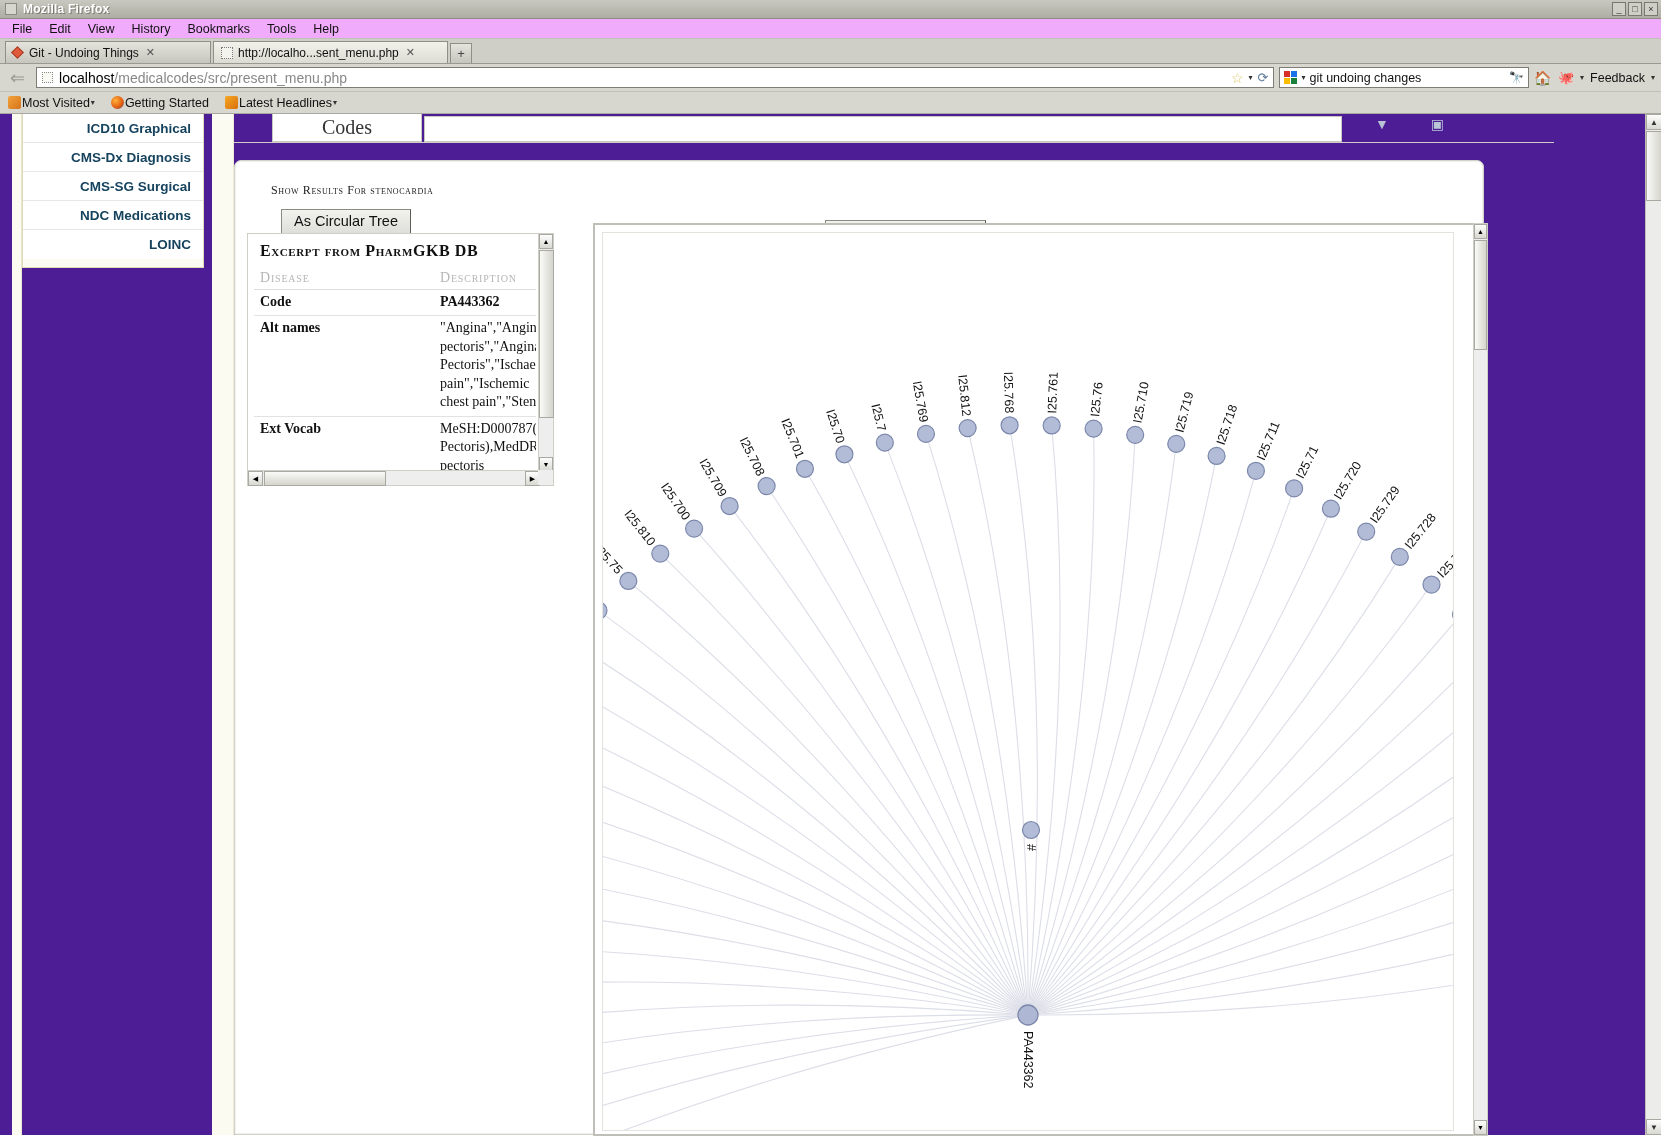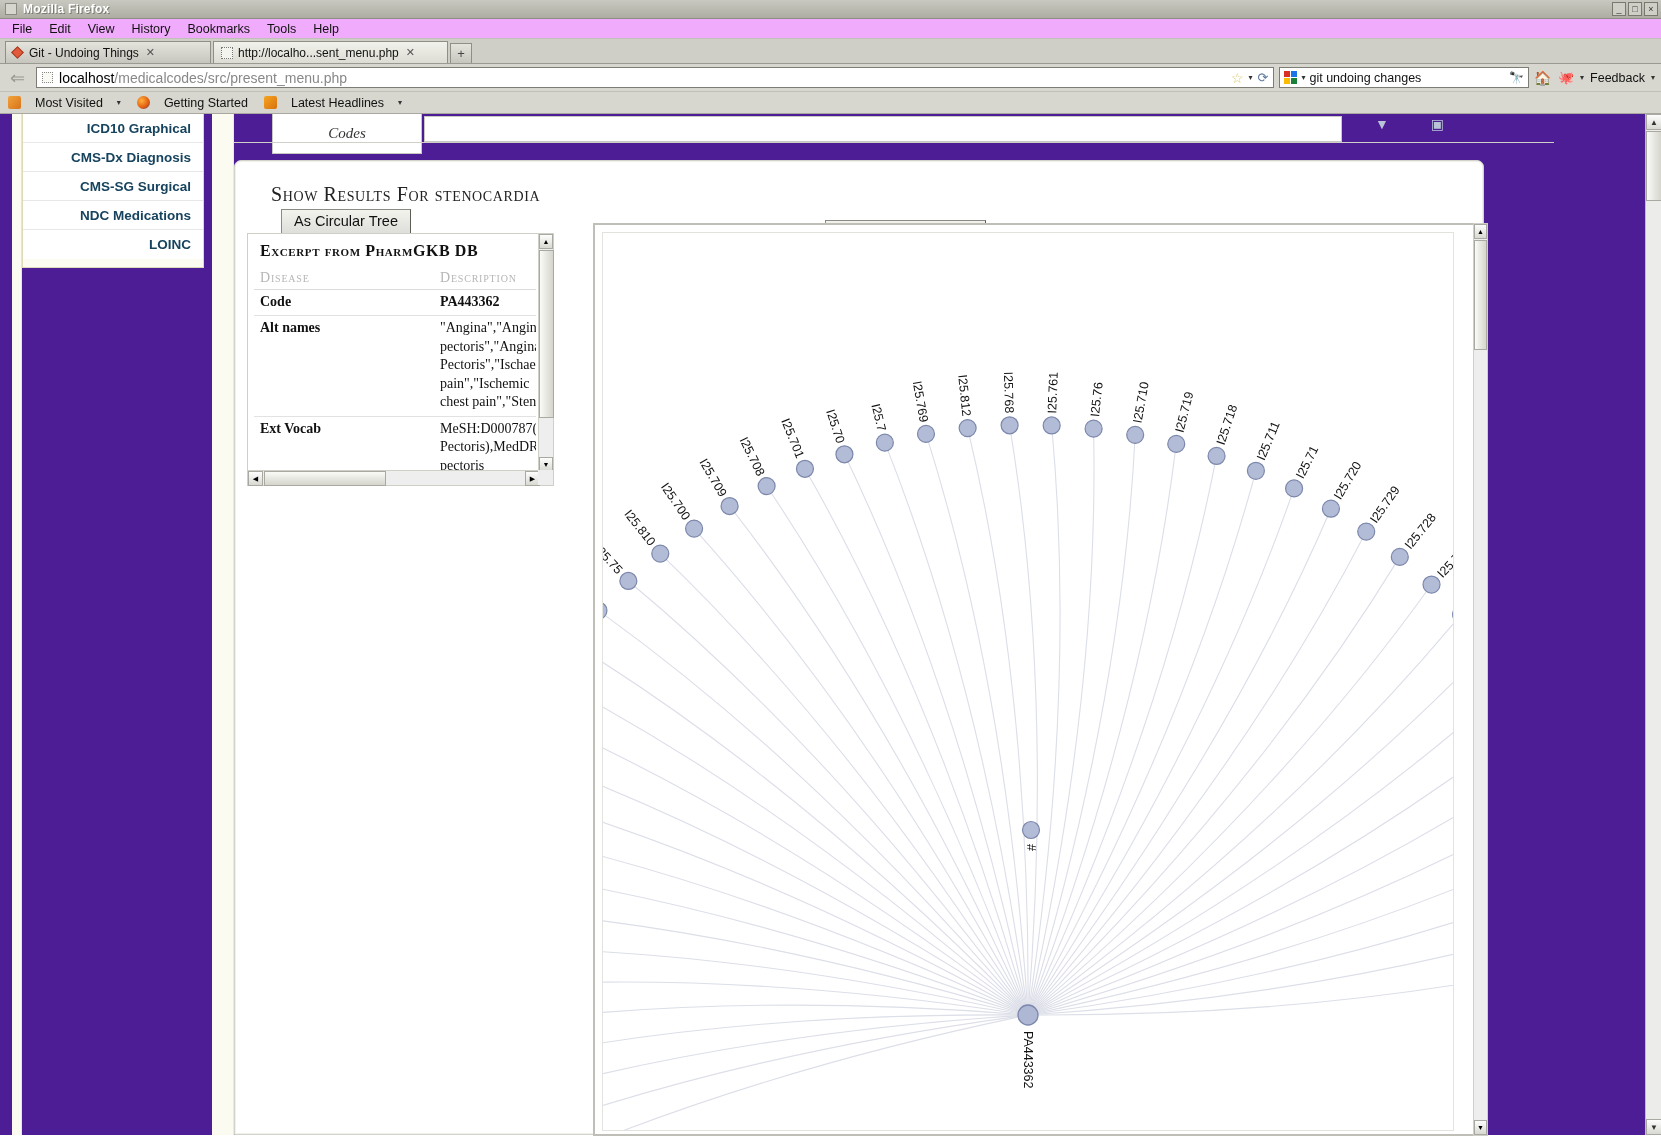--- a/index.html
+++ b/index.html
@@ -86,21 +86,21 @@
   .searchtext{ font-size:12.5px; color:#111; }
   .binoc{ margin-left:auto; font-size:12px; color:#444; }
   .home{ font-size:14px; }
   .navend{ display:flex;align-items:center;gap:6px;font-size:12.5px;color:#111;}
 
   
   .bmbar{
     height:22px;background:#d7d7cf;display:flex;align-items:center;
     padding-left:8px;gap:16px;border-bottom:1px solid #a8a8a0;font-size:12.5px;
   }
-  .bm{ display:flex;align-items:center;gap:14px;color:#111; }
+  .bm{ display:flex;align-items:center;gap:1px;color:#111; }
   .bm-ico{ width:13px;height:13px;flex:none;border-radius:2px;}
   .ico-mv{ background:linear-gradient(135deg,#f3a33a,#d6741c); }
   .ico-fx{ background:radial-gradient(circle at 35% 35%,#ffb13b,#e25a0e 60%,#2a4d8f); border-radius:50%; }
   .ico-rss{ background:linear-gradient(135deg,#f6a623,#d8700c); }
 
   
   .page{ position:relative; width:1661px; height:1021px; background:#4c1d95; }
 
   
   .vscroll{
@@ -136,42 +136,42 @@
 
   
   .content{ position:absolute; left:212px; top:0; width:1433px; height:1021px; }
   .content-rail{
     position:absolute; left:0; top:0; width:22px; height:1021px;
     background:#fbfbf2; border-right:1px solid #ece9d5;
   }
 
   .tabrow{ position:absolute; left:22px; top:0; width:1320px; height:28px; }
   .codes-tab{
-    position:absolute;left:38px;top:0;width:150px;height:40px;
+    position:absolute;left:38px;top:0;width:150px;height:28px;
     background:#fff;border:1px solid #c8c8c0;border-top:none;
     display:flex;align-items:center;justify-content:center;
-    font-family:"Liberation Serif", serif; font-style:italic; font-size:15px;color:#333;
+    font-family:"Liberation Serif", serif; font-size:20px;color:#333;
   }
   .tab-empty{
     position:absolute;left:190px;top:2px;width:918px;height:26px;
     background:#fff;border:1px solid #c8c8c0;
   }
   .tabrow-line{ position:absolute;left:0;top:28px;width:1320px;height:1px;background:#d0d0c8;}
   .tab-tools{ position:absolute; right:110px; top:2px; display:flex; gap:42px; color:#b9c4d6; font-size:14px;}
 
   
   .panel{
     position:absolute; left:22px; top:46px; width:1250px; height:975px;
     background:#fff; border:1px solid #d3d3cb; border-radius:7px 7px 0 0;
     box-shadow:0 0 0 1px #f1f1ec inset;
   }
   .panel-title{
     position:absolute; left:36px; top:22px;
     font-family:"Liberation Serif", serif;
-    font-variant:small-caps; font-size:20px; color:#222; letter-spacing:.6px;
+    font-variant:small-caps; font-size:12px; color:#222; letter-spacing:.6px;
   }
   .btn{
     position:absolute;
     background:linear-gradient(180deg,#f3f3ee,#dededa);
     border:1px solid #8b8b83; border-right-color:#5d5d56; border-bottom-color:#5d5d56;
     font-size:14.5px; color:#111; padding:3px 12px 4px 12px;
   }
   .btn-circ{ left:46px; top:48px; }
   .btn-lr{ left:590px; top:48px;margin-top:11px; }
 

